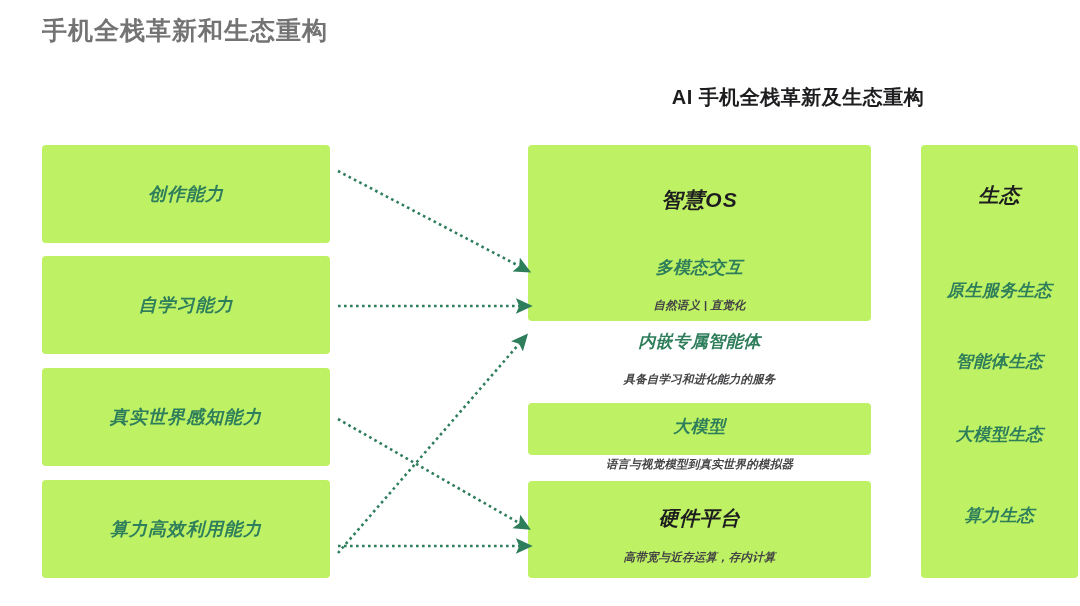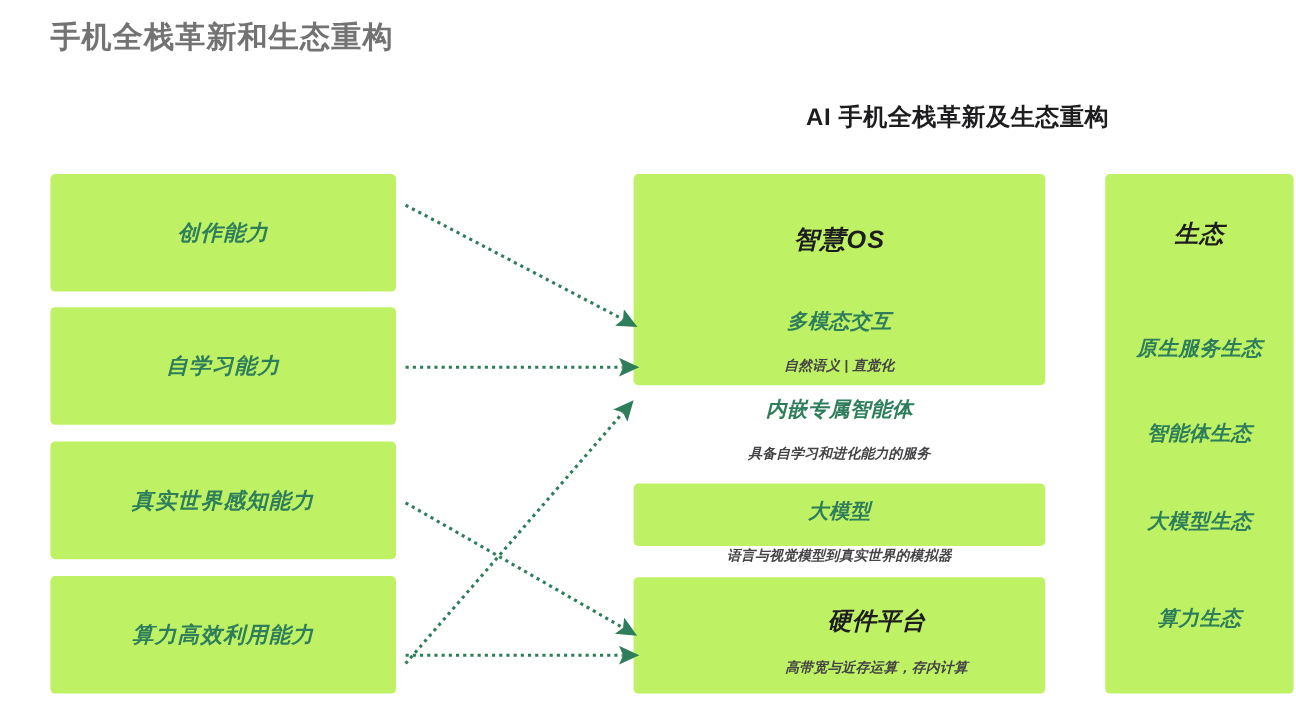--- a/index.html
+++ b/index.html
@@ -186,21 +186,21 @@
   </div>
 
   <div class="panel mid-box" style="top:403px; height:52px;">
     <div class="mid-item" style="top:13px;">
       <div class="mid-item-title">大模型</div>
       <div class="mid-item-sub">语言与视觉模型到真实世界的模拟器</div>
     </div>
   </div>
 
   <div class="panel mid-box" style="top:481px; height:97px;">
-    <div class="mid-item" style="top:24px;padding-left:31px;">
+    <div class="mid-item" style="top:24px;">
       <div class="mid-item-title dark">硬件平台</div>
       <div class="mid-item-sub">高带宽与近存运算，存内计算</div>
     </div>
   </div>
 
   <div class="panel eco-box">
     <div class="eco-head">生态</div>
     <div class="eco-item" style="top:134px;">原生服务生态</div>
     <div class="eco-item" style="top:205px;">智能体生态</div>
     <div class="eco-item" style="top:278px;">大模型生态</div>

